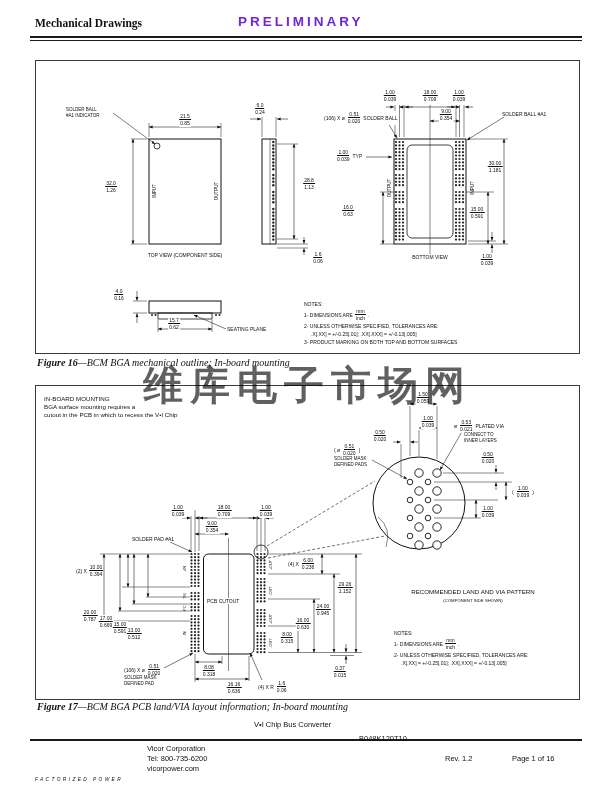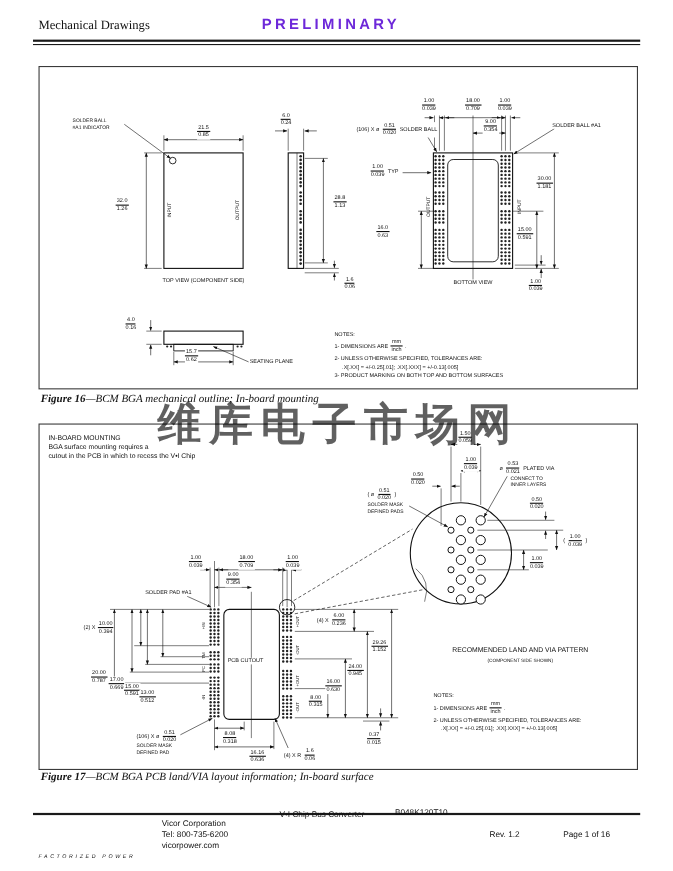--- a/index.html
+++ b/index.html
@@ -1,20 +1,20 @@
 <!DOCTYPE html>
 <html><head>
 <meta charset="utf-8">
 <style>
   html,body{margin:0;padding:0;background:#e8e8e8}
   .page{position:relative;width:612px;height:792px;background:#ffffff;margin:0 auto;
         font-family:"Liberation Sans",sans-serif;color:#111;overflow:hidden}
   
   .hd-title{position:absolute;left:35px;top:17px;font-family:"Liberation Serif",serif;
-            font-weight:normal;font-size:11.5px}
+            font-weight:bold;font-size:11.5px}
   .prelim{position:absolute;left:238px;top:14px;font-size:13.5px;font-weight:bold;
           letter-spacing:3px;color:#6d28d9}
   .rule{position:absolute;background:#1a1a1a}
   
   .figbox{position:absolute;border:1px solid #3a3a3a;background:#fff}
   svg.art{position:absolute;left:0;top:0}
   
   .lbl{position:absolute;font-size:5px;color:#111;white-space:nowrap;background:#fff;line-height:1.25}
   .lbl.c{transform:translateX(-50%)}
   .lbl.sm{font-size:4.5px}
@@ -919,25 +919,25 @@
             <span class="in">inch</span>
         </div>
         <span>.</span>
       </div>
       <div>2- UNLESS OTHERWISE SPECIFIED, TOLERANCES ARE:</div>
       <div class="ind">.X[.XX] = +/-0.25[.01];  .XX[.XXX] = +/-0.13[.005]</div>
     </div>
   </div>
 
   <div class="cap" style="left:37px;top:701px">
-    <span class="capnum">Figure 17</span><span class="captxt">—BCM BGA PCB land/VIA layout information; In-board surface</span>
+    <span class="capnum">Figure 17</span><span class="captxt">—BCM BGA PCB land/VIA layout information; In-board mounting</span>
   </div>
 
   <div class="rule" style="left:30px;top:739px;width:552px;height:2.2px"></div>
   <div class="logo-sub">FACTORIZED POWER</div>
   <div class="ftxt" style="left:147px;top:744px">Vicor Corporation</div>
   <div class="ftxt" style="left:147px;top:754px">Tel: 800-735-6200</div>
   <div class="ftxt" style="left:147px;top:764px">vicorpower.com</div>
-  <div class="ftxt" style="left:254px;top:736px">V•I Chip Bus Converter</div>
+  <div class="ftxt" style="left:254px;top:720px">V•I Chip Bus Converter</div>
   <div class="ftxt" style="left:359px;top:734px">B048K120T10</div>
   <div class="ftxt" style="left:445px;top:754px">Rev. 1.2</div>
   <div class="ftxt" style="left:512px;top:754px">Page 1 of 16</div>
 </div>
 
 </body></html>

